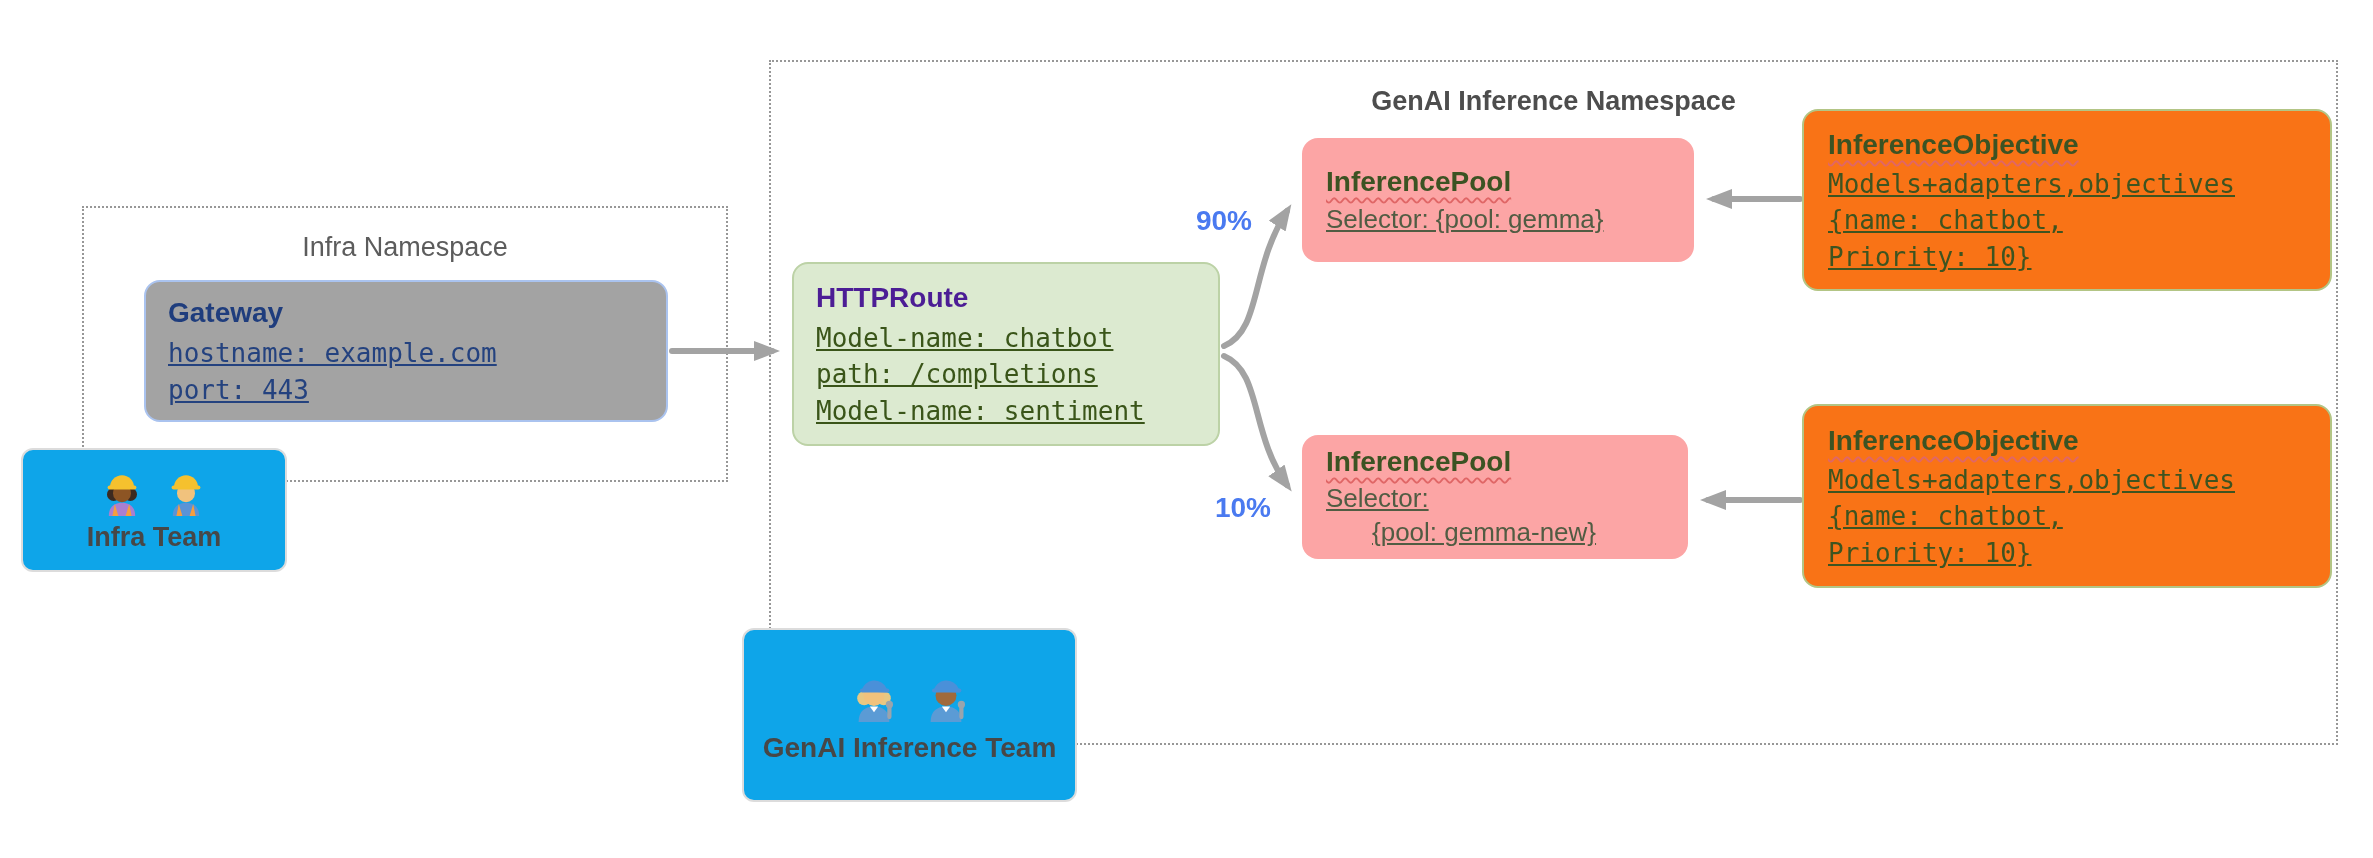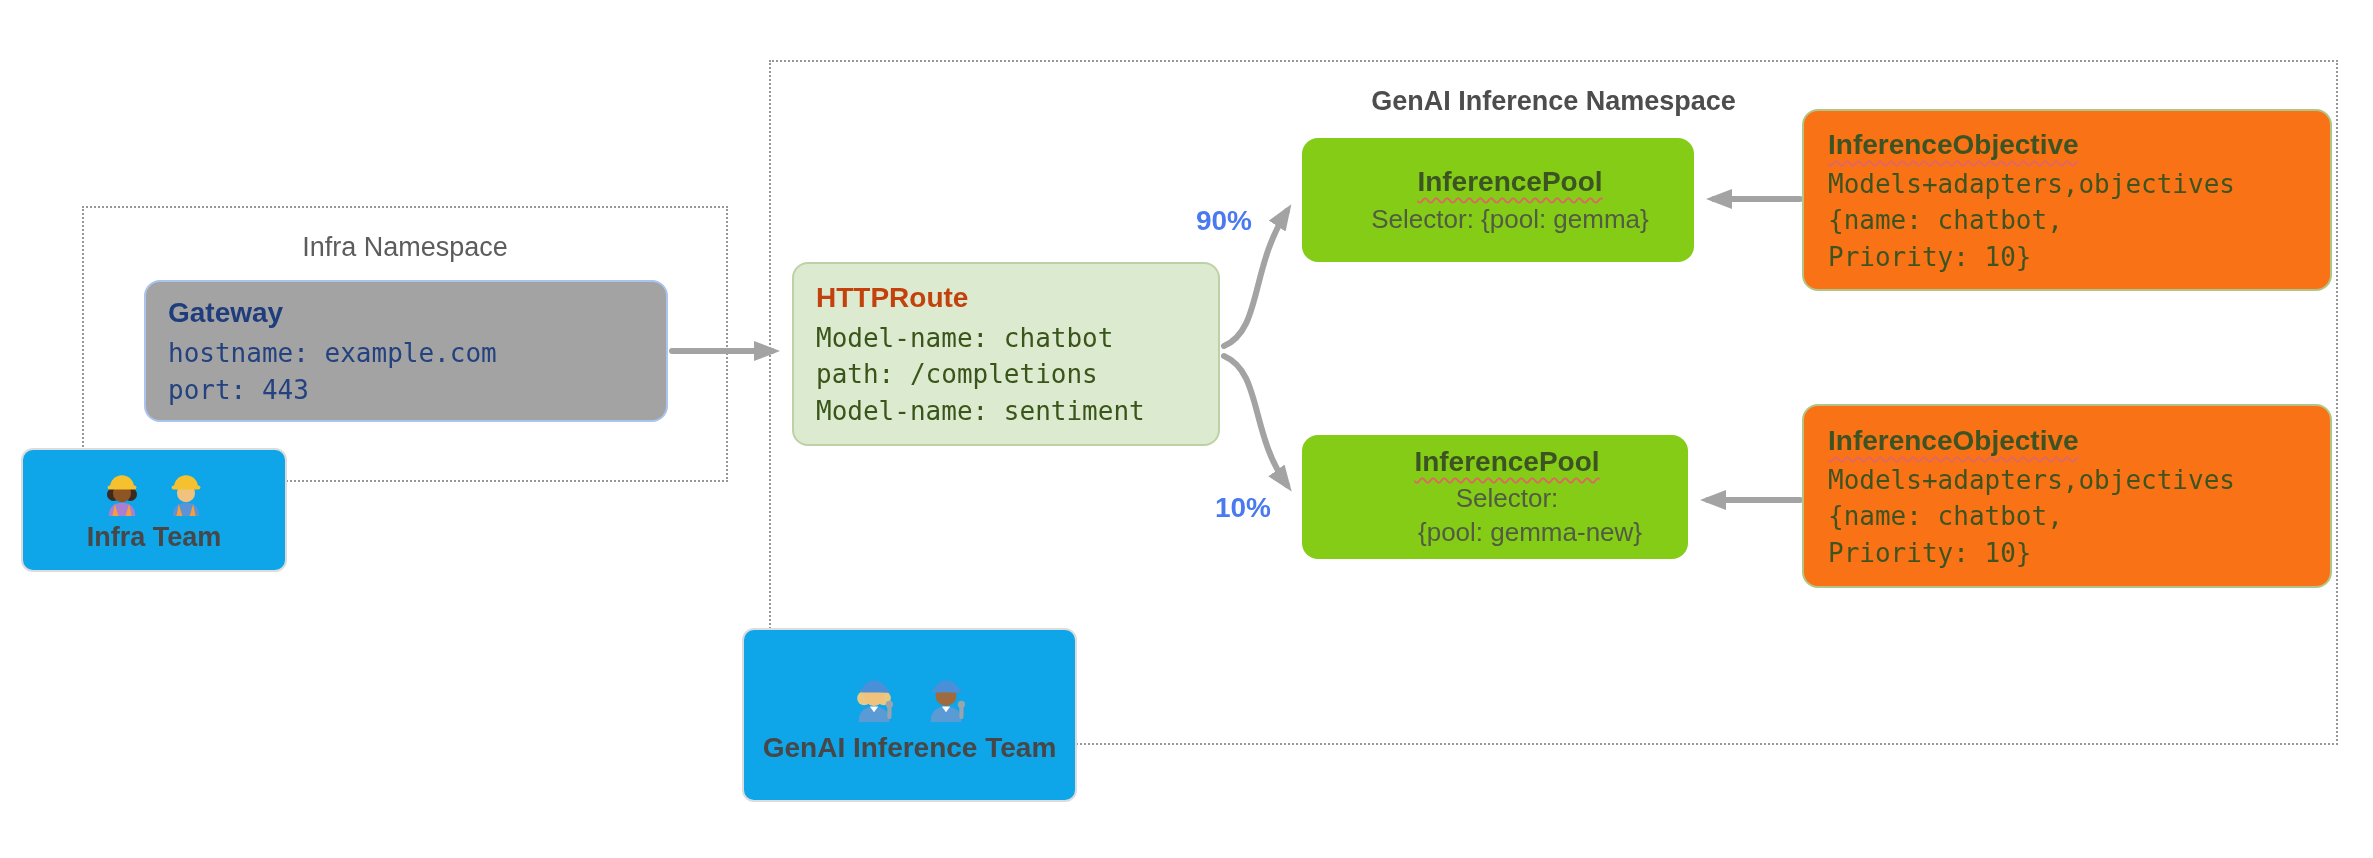--- a/index.html
+++ b/index.html
@@ -49,46 +49,45 @@
   
   .resbox {
     position: absolute;
     border-radius: 16px;
     display: flex;
     flex-direction: column;
     justify-content: center;
     line-height: 1.42;
   }
   .resbox .title { font-weight: 700; font-size: 28px; }
-  .resbox .line  { font-size: 26px; }
+  .resbox .line  { font-size: 26px; text-decoration: underline; }
   .mono { font-family: "DejaVu Sans Mono", monospace; }
 
   .gateway {
     left: 144px; top: 280px; width: 524px; height: 142px;
     background: #a3a3a3;
     border: 2px solid #aac3ef;
     padding-left: 22px;
     color: #24427f;
   }
   .gateway .title { color: #1f3d7d; margin-bottom: 2px; }
 
   .httproute {
     left: 792px; top: 262px; width: 428px; height: 184px;
     background: #dcead0;
     border: 2px solid #bcd2a6;
     padding-left: 22px;
     color: #3a5519;
   }
-  .httproute .title { color: #c2410c; margin-bottom: 2px; }
+  .httproute .title { color: #4c1d95; margin-bottom: 2px; }
 
   .pool {
-    background: #84cc16;
+    background: #fca5a5;
     padding-left: 24px;
     color: #515c43;
-    align-items: center;
   }
   .pool .title { color: #3c5323; }
   .pool-top    { left: 1302px; top: 138px; width: 392px; height: 124px; }
   .pool-bottom { left: 1302px; top: 435px; width: 386px; height: 124px; line-height: 1.32; }
   .line-indent { padding-left: 46px; }
 
   .objective {
     background: #f97316;
     border: 2px solid #b3c585;
     padding-left: 24px;

